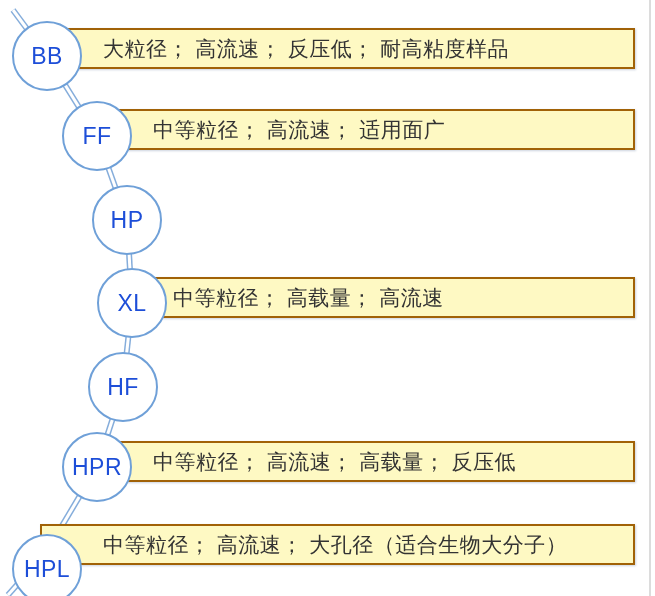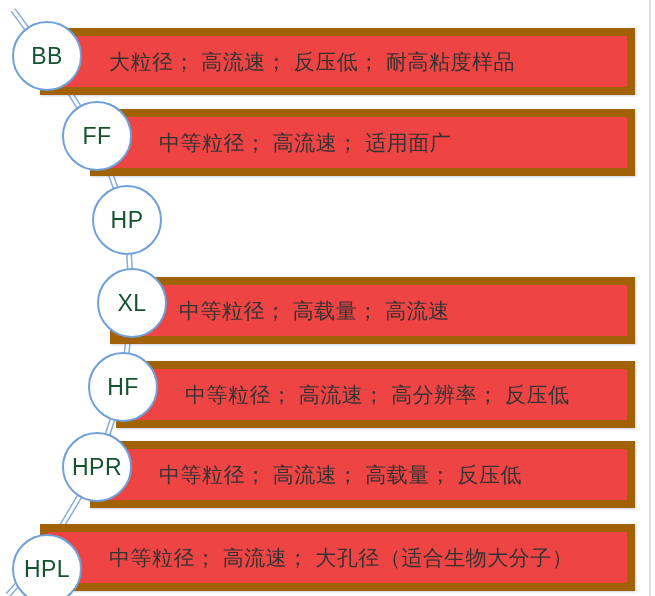--- a/index.html
+++ b/index.html
@@ -17,24 +17,24 @@
   }
   .connectors {
     position: absolute;
     left: 0; top: 0;
     width: 655px; height: 596px;
     z-index: 0;
   }
   .desc-box {
     position: absolute;
     box-sizing: border-box;
-    height: 67px;
+    height: 41px;
     right: 20px;
-    background: #ef4444;
-    border: 8px solid #a16207;
+    background: #fef9c3;
+    border: 2px solid #a16207;
     box-shadow: 1px 1px 2px rgba(110,130,160,0.35);
     display: flex;
     align-items: center;
     padding-left: 61px;
     z-index: 1;
   }
   .desc-text {
     font-size: 21px;
     color: #333333;
     letter-spacing: 0.5px;
@@ -48,21 +48,21 @@
     border-radius: 50%;
     background: #ffffff;
     border: 2px solid #6fa0d8;
     display: flex;
     align-items: center;
     justify-content: center;
     z-index: 2;
   }
   .node-label {
     font-size: 23px;
-    color: #14532d;
+    color: #1d4ed8;
     letter-spacing: 0.5px;
   }
   
   .box-0 { top: 28px;  left: 40px;  }
   .box-1 { top: 109px; left: 90px;  }
   .box-2 { top: 193px; left: 120px; }
   .box-3 { top: 277px; left: 110px; }
   .box-4 { top: 361px; left: 116px; }
   .box-5 { top: 441px; left: 90px;  }
   .box-6 { top: 524px; left: 40px;  }
@@ -131,23 +131,20 @@
     <span class="node-label">HP</span>
   </div>
 
   <div class="desc-box box-3">
     <span class="desc-text">中等粒径； 高载量； 高流速</span>
   </div>
   <div class="node-circle circ-3">
     <span class="node-label">XL</span>
   </div>
 
-  <div class="desc-box box-4">
-    <span class="desc-text">中等粒径； 高流速； 高分辨率； 反压低</span>
-  </div>
   <div class="node-circle circ-4">
     <span class="node-label">HF</span>
   </div>
 
   <div class="desc-box box-5">
     <span class="desc-text">中等粒径； 高流速； 高载量； 反压低</span>
   </div>
   <div class="node-circle circ-5">
     <span class="node-label">HPR</span>
   </div>

